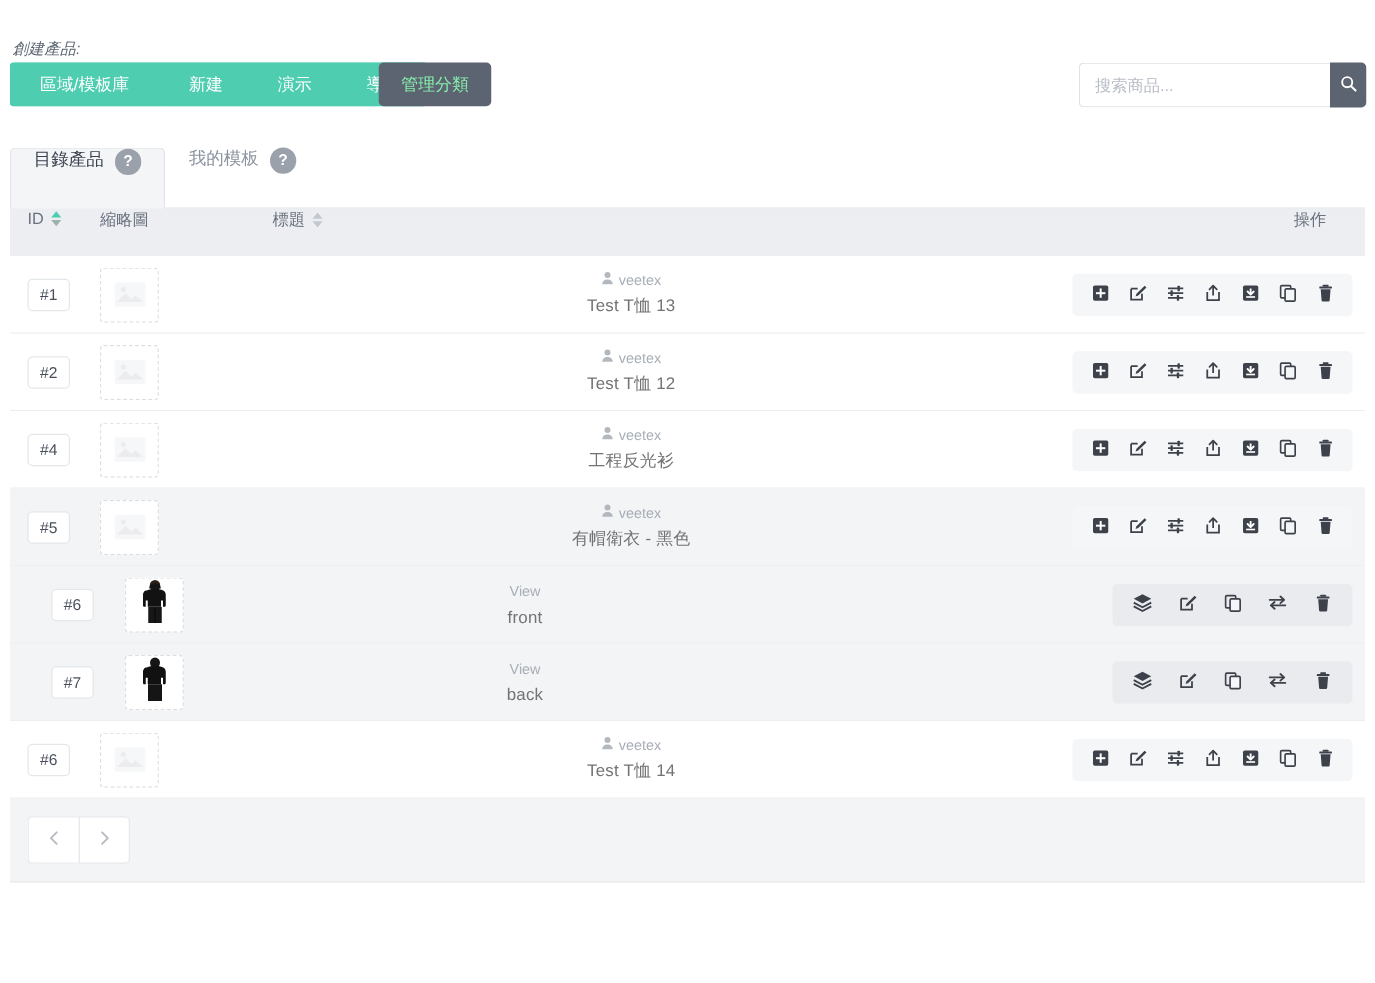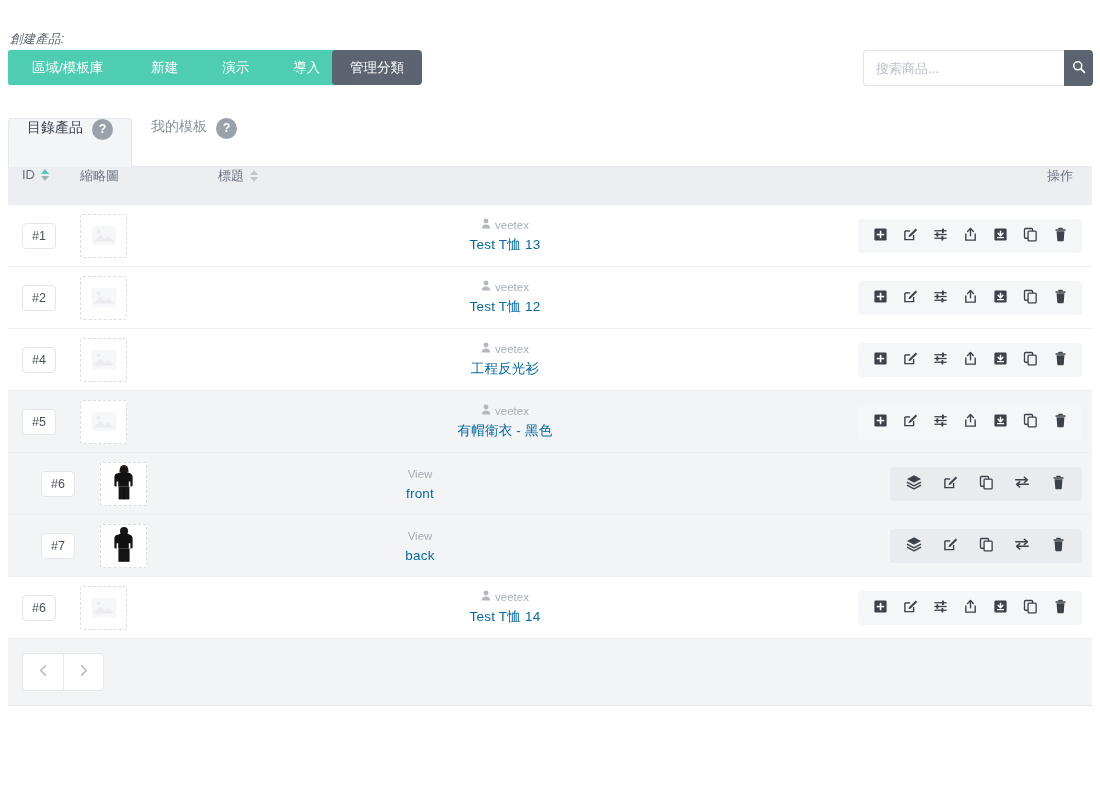--- a/index.html
+++ b/index.html
@@ -23,23 +23,23 @@
     height: 35px; display: flex; align-items: stretch;
     background: #4ecdb0; border-radius: 3px; overflow: hidden;
   }
   .btn-group .gbtn {
     display: flex; align-items: center; justify-content: center;
     padding: 0 22px; color: #ffffff; font-size: 13.5px; cursor: pointer;
     background: #4ecdb0; border: none; white-space: nowrap;
   }
   .btn-group .gbtn:first-child { padding-left: 24px; padding-right: 26px; }
   .btn-manage {
-    position: absolute; left: 332px; top: 50px; height: 35px;
+    position: absolute; left: 303px; top: 50px; height: 35px;
     display: flex; align-items: center; justify-content: center;
-    padding: 0 18px; background: #5d6471; color: #ffffff; font-size: 13.5px;
+    padding: 0 18px; background: #5d6471; color: #86efac; font-size: 13.5px;
     border: none; border-radius: 4px; cursor: pointer; white-space: nowrap;
   }
   .search-wrap {
     position: absolute; right: 7px; top: 50px;
     display: flex; height: 36px; width: 230px;
   }
   .search-input {
     flex: 1; height: 36px; border: 1px solid #dfe2e6; border-right: none;
     border-radius: 4px 0 0 4px; padding: 0 12px; font-size: 13px; color: #3b4250;
     background: #fff; outline: none; font-family: inherit;
@@ -77,21 +77,21 @@
   
   .table { position: absolute; left: 8px; top: 167px; width: 1084px; }
   .thead {
     display: flex; align-items: flex-start; height: 38px;
     background: #eceef1; color: #6a7280; font-size: 13px;
   }
   .th { display: flex; align-items: center; gap: 6px; }
   .th-id { width: 72px; padding-left: 14px; }
   .th-thumb { width: 138px; }
   .th-title { flex: 1; }
-  .th-actions { width: 170px; justify-content: flex-end; padding-right: 19px; }
+  .th-actions { width: 170px; justify-content: flex-end; padding-right: 31px; }
   .sorter { display: inline-flex; flex-direction: column; gap: 2px; line-height: 0; }
   .sorter i {
     display: block; width: 0; height: 0;
     border-left: 4px solid transparent; border-right: 4px solid transparent;
   }
   .sorter i.up { border-bottom: 5px solid #c3c8cf; }
   .sorter i.down { border-top: 5px solid #c3c8cf; }
   .sorter.active i.up { border-bottom-color: #4ecdb0; }
   .sorter.active i.down { border-top-color: #9fb0ad; }
 
@@ -116,21 +116,21 @@
     overflow: hidden;
   }
   .row.child .thumb { margin-left: 20px; }
   .thumb-ph svg { display: block; }
   .cell-title { flex: 1; display: flex; flex-direction: column; align-items: center; }
   .row.child .cell-title { align-items: center; padding-right: 170px; }
   .owner {
     display: flex; align-items: center; gap: 4px;
     font-size: 11.5px; color: #a8aeb6; line-height: 1.4;
   }
-  .title-text { font-size: 13.5px; color: #0369a1; margin-top: 3px; letter-spacing: .2px; }
+  .title-text { font-size: 13.5px; color: #737373; margin-top: 3px; letter-spacing: .2px; }
   .cell-actions { width: 300px; display: flex; justify-content: flex-end; padding-right: 10px; }
   .action-bar {
     display: flex; align-items: center; gap: 14px;
     background: #f5f6f8; border-radius: 4px; padding: 9px 14px;
   }
   .row.child .action-bar { background: #eaebee; gap: 20px; padding: 9px 16px; }
   .act-btn {
     width: 16px; height: 16px; display: flex; align-items: center; justify-content: center;
     cursor: pointer; background: none; border: none; padding: 0;
   }

